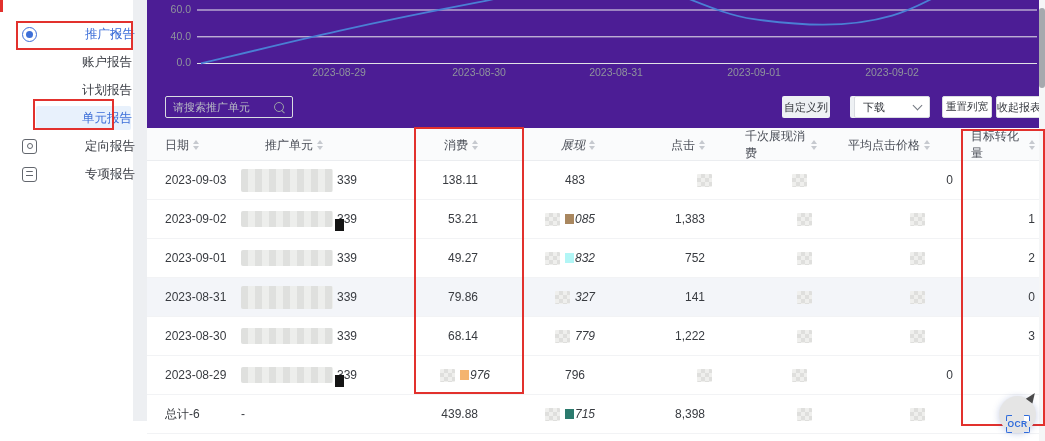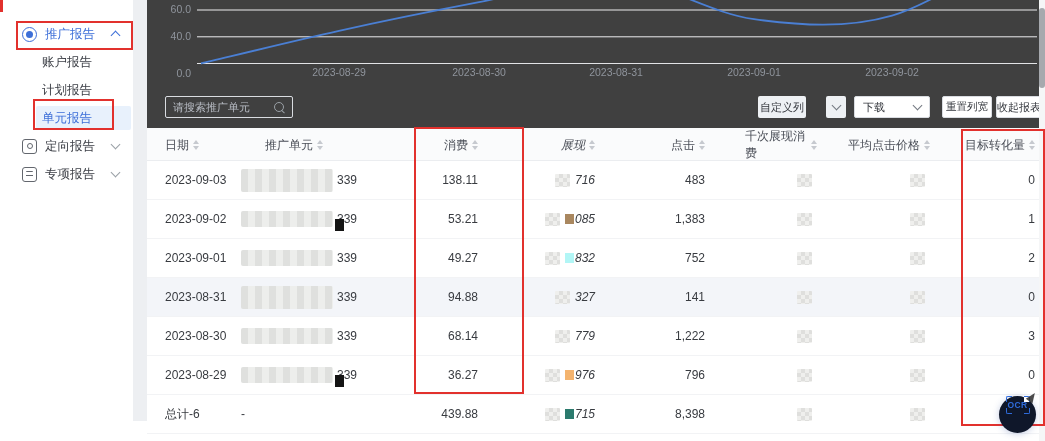--- a/index.html
+++ b/index.html
@@ -4,38 +4,38 @@
 <style>
   html,body{margin:0;padding:0;}
   .page{position:relative;width:1045px;height:441px;background:#fff;overflow:hidden;
         font-family:"Liberation Sans","DejaVu Sans",sans-serif;color:#383b40;}
 
   
   .sidebar{position:absolute;left:0;top:0;width:133px;height:441px;background:#fff;z-index:2;}
   .side-strip{position:absolute;left:133px;top:0;width:14px;height:421px;background:#edeff2;}
   .menu{position:absolute;left:0;top:20px;width:133px;}
   .mi{height:28px;display:flex;align-items:center;position:relative;font-size:12.5px;color:#3b3e45;cursor:pointer;}
-  .mi .lbl{white-space:nowrap;}
+  .mi .lbl{white-space:nowrap;margin-left:40px;}
   .mi.parent{padding-left:22px;}
   .mi.child{padding-left:42px;}
   .mi.blue .lbl{color:#3d6fd8;}
   .pill{position:absolute;left:36px;top:2px;right:2px;bottom:2px;background:#e8f1fc;border-radius:2px;z-index:-1;}
   .chev{position:absolute;right:14px;width:6px;height:6px;border-right:1.4px solid #9aa0a6;border-bottom:1.4px solid #9aa0a6;}
   .chev.down{transform:rotate(45deg);margin-top:-3px;}
   .chev.up{transform:rotate(-135deg);margin-top:3px;border-color:#3d6fd8;}
   .ic{width:13px;height:13px;border:1.3px solid #63676e;border-radius:3px;margin-right:8px;position:relative;flex:0 0 auto;}
   .ic.round{border-radius:50%;}
   .ic.blue{border-color:#3d6fd8;}
   .ic::after{content:"";position:absolute;left:3px;top:3px;right:3px;bottom:3px;border-radius:1px;background:transparent;}
   .ic.blue::after{background:#3d6fd8;border-radius:50%;}
   .ic.lines::after{background:repeating-linear-gradient(#63676e 0 1.5px,transparent 1.5px 4px);}
   .ic.dot::after{border:1.3px solid #63676e;border-radius:50%;left:3.5px;top:3.5px;right:3.5px;bottom:3.5px;}
 
   
-  .main{position:absolute;left:147px;top:0;width:898px;height:336px;background:#404040;}
+  .main{position:absolute;left:147px;top:0;width:898px;height:336px;background:#4c1d95;}
 
   
   .chart{position:absolute;left:0;top:0;width:898px;height:85px;}
   .yt{position:absolute;left:0;width:44px;text-align:right;font-size:10.5px;color:#8f949c;}
   .xt{position:absolute;top:66px;width:80px;text-align:center;font-size:10.5px;color:#8f949c;}
 
   
   .searchbox{position:absolute;left:18px;top:96px;width:112px;height:20px;border:1px solid #d9dce1;border-radius:2px;
              display:flex;align-items:center;justify-content:space-between;padding:0 7px;box-sizing:content-box;cursor:text;}
   .searchbox .ph{font-size:11px;color:#b9bdc5;}
@@ -54,21 +54,21 @@
   .tr.hl{background:#f3f5f9;}
   .td{display:flex;align-items:center;height:100%;}
   .c-date{padding-left:18px;}
   .c-unit{padding-left:6px;}
   .num{justify-content:flex-end;}
   .c-cost{padding-right:42px;}
   .c-imp{padding-right:30px;font-style:italic;}
   .c-clicks{padding-right:40px;}
   .c-cpm{padding-right:28px;}
   .c-cpc{padding-right:33px;}
-  .c-conv{padding-right:10px;}
+  .c-conv{padding-right:10px;margin-left:8px;}
   .hd{display:flex;align-items:center;gap:4px;cursor:pointer;}
   .sort{display:inline-flex;flex-direction:column;gap:2px;}
   .sort::before{content:"";width:0;height:0;border-left:3.5px solid transparent;border-right:3.5px solid transparent;border-bottom:4px solid #c6c9cf;}
   .sort::after{content:"";width:0;height:0;border-left:3.5px solid transparent;border-right:3.5px solid transparent;border-top:4px solid #c6c9cf;}
   .unit-blur{position:relative;width:92px;height:16px;border-radius:2px;margin-right:4px;
              background:repeating-linear-gradient(90deg,#dfe0de 0 7px,#edeeec 7px 14px),linear-gradient(#e7e8e6,#e7e8e6);}
   .tr:nth-child(1) .unit-blur,.tr:nth-child(4) .unit-blur{height:23px;}
   .black-sq{position:absolute;right:-11px;bottom:-4px;width:9px;height:12px;background:#141414;}
   .mosaic{width:15px;height:13px;border-radius:1px;margin-right:5px;flex:0 0 auto;
           background:#e9e9e7;background-image:linear-gradient(45deg,#dfdfdd 25%,transparent 25% 75%,#dfdfdd 75%),linear-gradient(45deg,#dfdfdd 25%,#efefed 25% 75%,#dfdfdd 75%);
@@ -77,22 +77,22 @@
 
   
   .anno{position:absolute;border:2px solid #e2312d;pointer-events:none;z-index:5;}
   .anno-frag{position:absolute;left:0;top:0;width:3px;height:12px;background:#e2312d;z-index:5;}
 
   
   .scroll-track{position:absolute;right:0;top:0;width:6px;height:441px;background:#f5f6f7;z-index:4;}
   .scroll-thumb{position:absolute;right:0;top:8px;width:6px;height:80px;background:#a6a9ae;border-radius:3px;cursor:grab;}
 
   
-  .ocr{position:absolute;left:999px;top:396px;width:37px;height:37px;border-radius:50%;background:#0f172a;z-index:6;
-       box-shadow:0 1px 7px rgba(50,80,160,.28);display:flex;align-items:flex-start;justify-content:center;cursor:pointer;}
+  .ocr{position:absolute;left:999px;top:396px;width:37px;height:37px;border-radius:50%;background:#e5e5e5;z-index:6;
+       box-shadow:0 1px 7px rgba(50,80,160,.28);display:flex;align-items:flex-end;justify-content:center;cursor:pointer;}
   .ocr-inner{position:relative;width:24px;height:18px;display:flex;align-items:center;justify-content:center;}
   .ocr-txt{font-size:8.5px;font-weight:bold;color:#2f6bdb;letter-spacing:.3px;}
   .cnr{position:absolute;width:5px;height:5px;border:1.6px solid #2f6bdb;}
   .cnr.tl{left:0;top:0;border-right:none;border-bottom:none;border-radius:2px 0 0 0;}
   .cnr.tr{right:0;top:0;border-left:none;border-bottom:none;border-radius:0 2px 0 0;}
   .cnr.bl{left:0;bottom:0;border-right:none;border-top:none;border-radius:0 0 0 2px;}
   .cnr.br{right:0;bottom:0;border-left:none;border-top:none;border-radius:0 0 2px 0;}
   .cursor-arrow{position:absolute;left:1028px;top:392px;width:0;height:0;z-index:7;
        border-left:4px solid transparent;border-right:4px solid transparent;border-bottom:10px solid #2b2b2b;transform:rotate(35deg);opacity:.85;}
 </style>
@@ -136,33 +136,33 @@
 
     <div class="chart">
       <svg id="chart-svg" width="898" height="85" viewBox="0 0 898 85">
         <line x1="50" y1="10" x2="890" y2="10" stroke="#ececee" stroke-width="1"></line>
         <line x1="50" y1="36.8" x2="890" y2="36.8" stroke="#ececee" stroke-width="1"></line>
         <line x1="50" y1="63.5" x2="890" y2="63.5" stroke="#e2e3e6" stroke-width="1"></line>
         <path id="chart-line" fill="none" stroke-width="1.8" d="M54,63.5 C77.0,58.1 145.7,41.1 192,30.9 C238.3,20.6 285.8,11.0 332,2.2 C378.2,-6.6 423.2,-24.7 469,-21.9 C514.8,-19.1 561.0,12.9 607,19.2 C653.0,25.4 699.0,28.9 745,15.6 C791.0,2.3 860.0,-48.1 883,-60.8" stroke="#4a7fd4"></path>
       </svg>
       <div class="yt" style="top:3px">60.0</div>
       <div class="yt" style="top:30px">40.0</div>
-      <div class="yt" style="top:67px">0.0</div>
+      <div class="yt" style="top:56px">0.0</div>
       <div class="xt" style="left:152px">2023-08-29</div>
       <div class="xt" style="left:292px">2023-08-30</div>
       <div class="xt" style="left:429px">2023-08-31</div>
       <div class="xt" style="left:567px">2023-09-01</div>
       <div class="xt" style="left:705px">2023-09-02</div>
     </div>
 
     <div class="searchbox">
       <span class="ph">请搜索推广单元</span>
       <span class="mag"></span>
     </div>
-    <div class="tbtn" style="left:611px;gap:20px">
+    <div class="tbtn" style="left:635px;gap:20px">
       <span class="seg" style="width:48px">自定义列</span>
       <span class="seg" style="width:20px">
           <span class="dchev"></span>
         </span>
     </div>
     <div class="tbtn btn-outline" style="left:707px;width:76px;justify-content:space-between;padding:0 8px">
       <span>下载</span>
       <span class="dchev"></span>
     </div>
     <div class="tbtn btn-outline" style="left:795px;width:50px">
@@ -228,24 +228,20 @@
             <div class="td c-date">
               <span>2023-09-03</span>
             </div>
             <div class="td c-unit">
               <span class="unit-blur"></span>
               <span>339</span>
             </div>
             <div class="td num c-cost">
               <span>138.11</span>
             </div>
-            <div class="td num c-imp">
-              <span class="mosaic"></span>
-              <span>716</span>
-            </div>
             <div class="td num c-clicks">
               <span>483</span>
             </div>
             <div class="td num c-cpm">
               <span class="mosaic"></span>
             </div>
             <div class="td num c-cpc">
               <span class="mosaic"></span>
             </div>
             <div class="td num c-conv">
@@ -314,21 +310,21 @@
           </div>
           <div class="grid tr hl">
             <div class="td c-date">
               <span>2023-08-31</span>
             </div>
             <div class="td c-unit">
               <span class="unit-blur"></span>
               <span>339</span>
             </div>
             <div class="td num c-cost">
-              <span>94.88</span>
+              <span>79.86</span>
             </div>
             <div class="td num c-imp">
               <span class="mosaic"></span>
               <span>327</span>
             </div>
             <div class="td num c-clicks">
               <span>141</span>
             </div>
             <div class="td num c-cpm">
               <span class="mosaic"></span>
@@ -370,23 +366,20 @@
           </div>
           <div class="grid tr">
             <div class="td c-date">
               <span>2023-08-29</span>
             </div>
             <div class="td c-unit">
               <span class="unit-blur">
                 <span class="black-sq" style="background: rgb(20, 20, 20);"></span>
               </span>
               <span>339</span>
-            </div>
-            <div class="td num c-cost">
-              <span>36.27</span>
             </div>
             <div class="td num c-imp">
               <span class="mosaic"></span>
               <span class="imp-sq" style="background: rgb(244, 180, 111);"></span>
               <span>976</span>
             </div>
             <div class="td num c-clicks">
               <span>796</span>
             </div>
             <div class="td num c-cpm">

